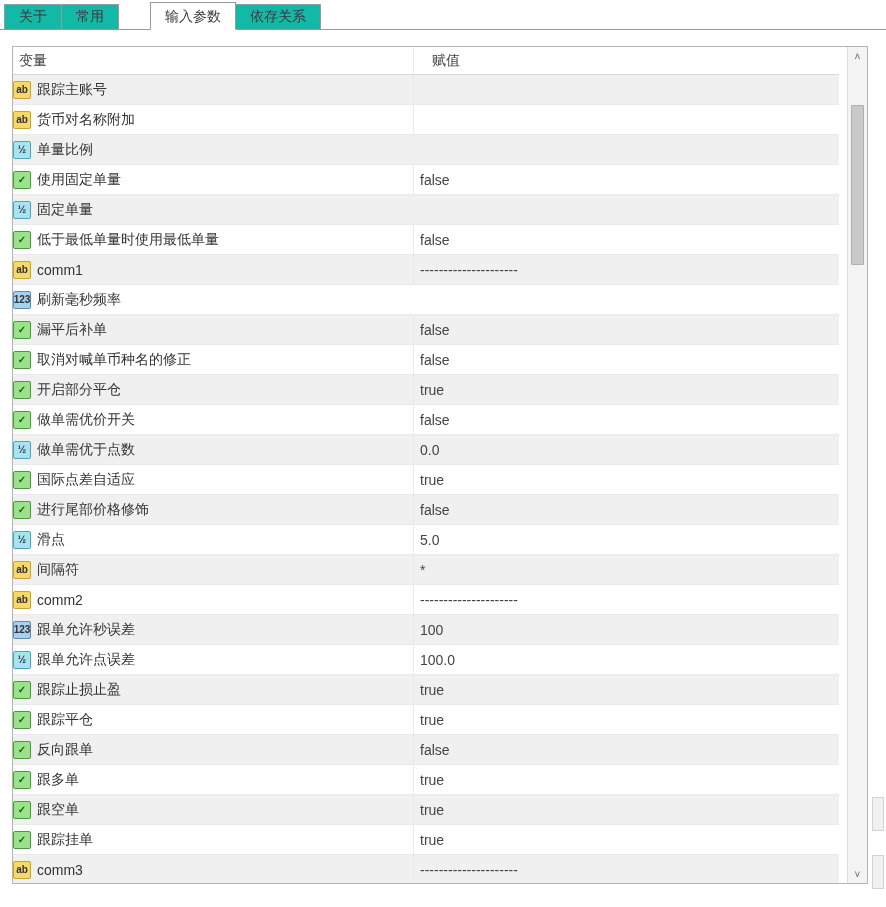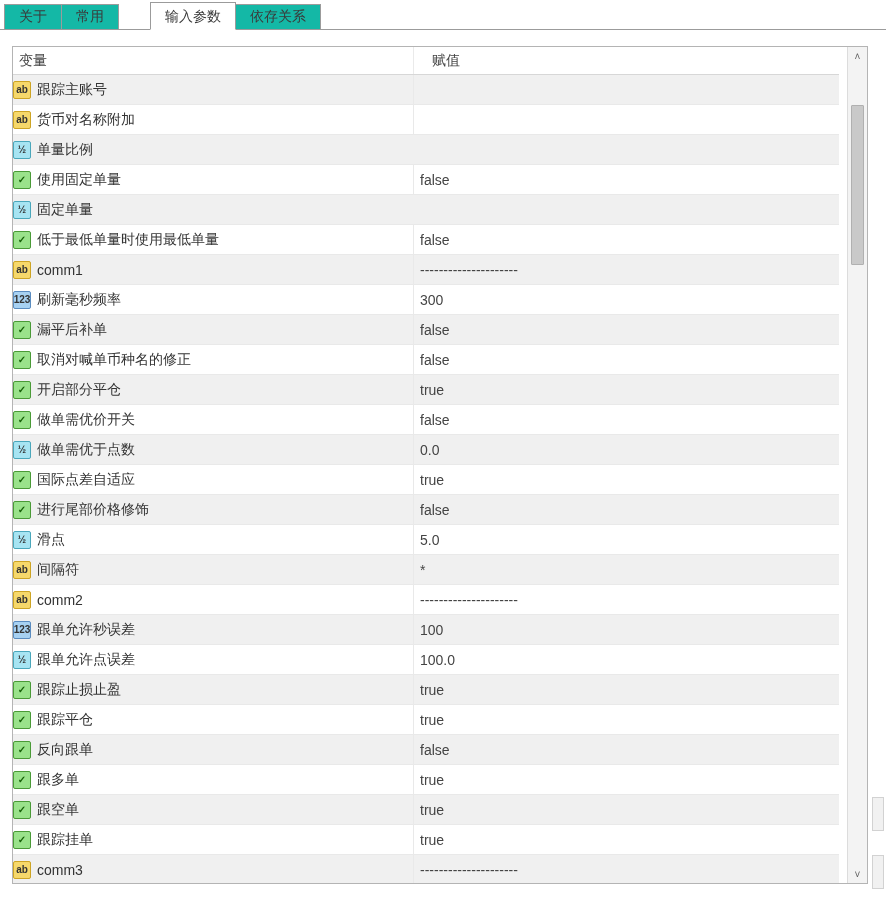--- a/index.html
+++ b/index.html
@@ -238,21 +238,20 @@
               <div class="icon icon-ab">ab</div>
               <span class="vname">comm1</span>
             </div>
             <div class="cell-b">---------------------</div>
           </div>
           <div class="row">
             <div class="cell-a">
               <div class="icon icon-123">123</div>
               <span class="vname">刷新毫秒频率</span>
             </div>
-            <div class="cell-b">300</div>
           </div>
           <div class="row alt">
             <div class="cell-a">
               <div class="icon icon-bool">✓</div>
               <span class="vname">漏平后补单</span>
             </div>
             <div class="cell-b">false</div>
           </div>
           <div class="row">
             <div class="cell-a">

